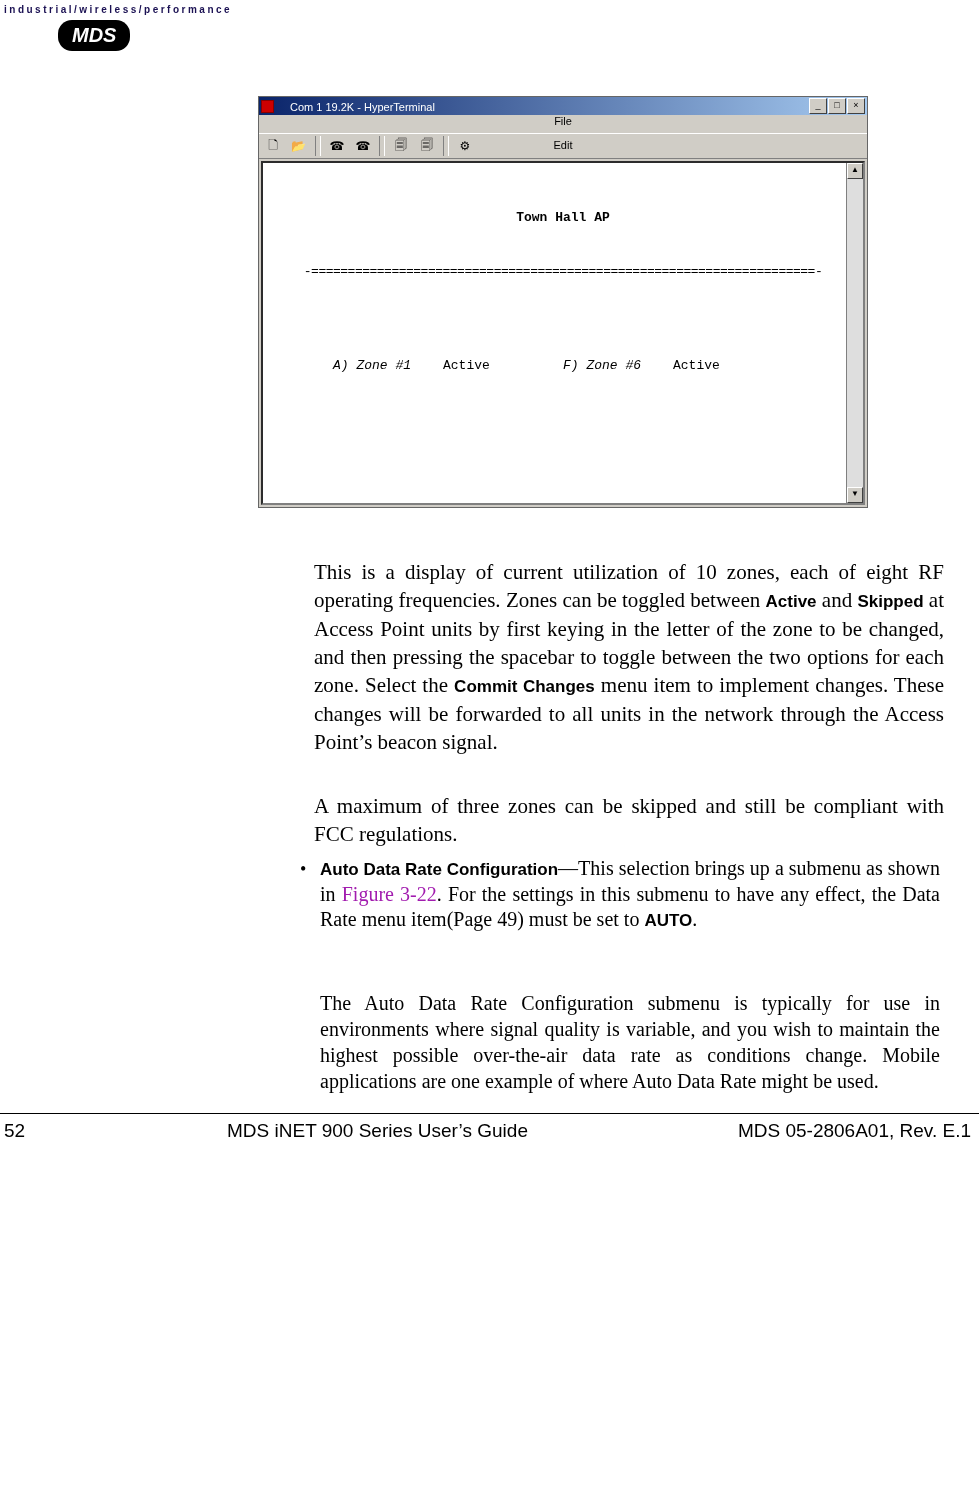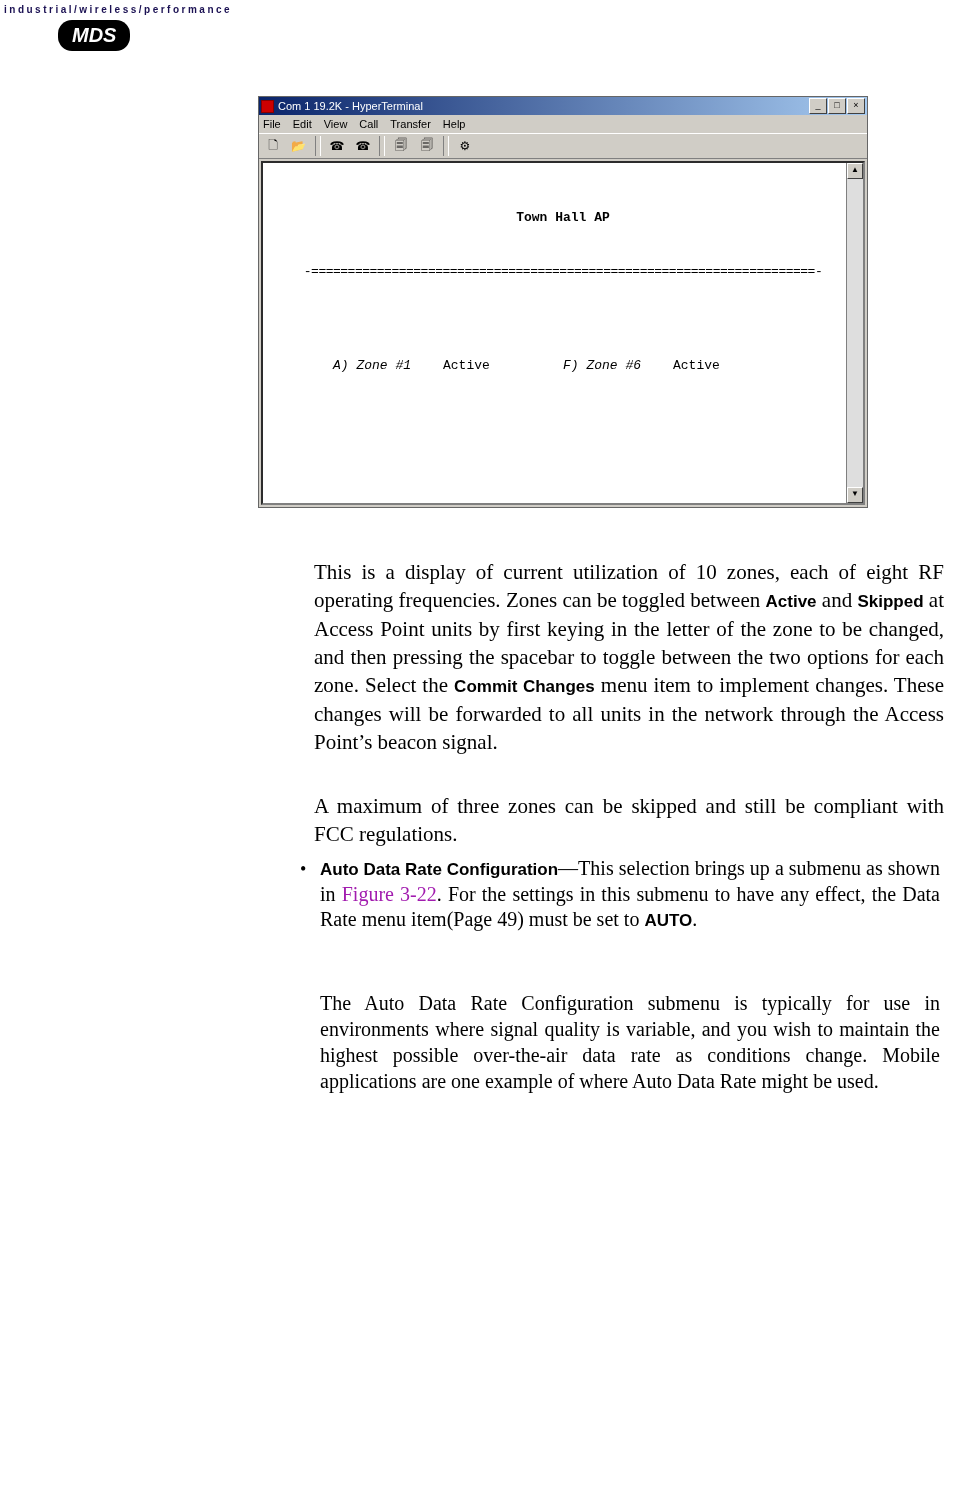--- a/index.html
+++ b/index.html
@@ -53,22 +53,22 @@
     background: linear-gradient(to right, #0a246a, #a6caf0);
     color: #fff;
     height: 18px;
     display: flex;
     align-items: center;
     justify-content: space-between;
     padding: 0 2px;
   }
   .titlebar-left {
     display: flex;
-    align-items: center;
-    gap: 4px;
+    align-items: flex-end;
+    gap: 16px;
   }
   .titlebar-icon {
     width: 13px;
     height: 13px;
     background: #c00;
     border: 1px solid #800;
     box-sizing: border-box;
   }
   .titlebar-buttons {
     display: flex;
@@ -87,20 +87,21 @@
     color: #000;
     font-family: "Segoe UI Symbol", Arial;
   }
   .menubar {
     height: 18px;
     display: flex;
     align-items: center;
     padding: 0 4px;
     gap: 12px;
     color: #000;
+    flex-direction: column;
   }
   .menubar span { font-size: 11px; }
   .toolbar {
     height: 24px;
     border-top: 1px solid #fff;
     border-bottom: 1px solid #808080;
     display: flex;
     align-items: center;
     padding: 0 2px;
     gap: 2px;
@@ -348,14 +349,19 @@
     <div class="bullet-row">
       <div class="bullet-mark">•</div>
       <div class="bullet-text">
         <span class="sans-bold">Auto Data Rate Configuration</span><span>—This selection brings up a submenu as shown in </span><span class="link-blue">Figure 3-22</span><span>. For the settings in this submenu to have any effect, the Data Rate menu item(Page 49) must be set to </span><span class="sans-bold">AUTO</span><span>.</span>
       </div>
     </div>
   </div>
 
   <div class="para3">The Auto Data Rate Configuration submenu is typically for use in environments where signal quality is variable, and you wish to maintain the highest possible over-the-air data rate as condi­tions change. Mobile applications are one example of where Auto Data Rate might be used.</div>
 
+  <div class="footer">
+    <div class="pg">52</div>
+    <div class="mid">MDS iNET 900 Series User’s Guide</div>
+    <div class="rev">MDS 05-2806A01, Rev. E.1</div>
+  </div>
 
 </div>
 
 </body></html>

